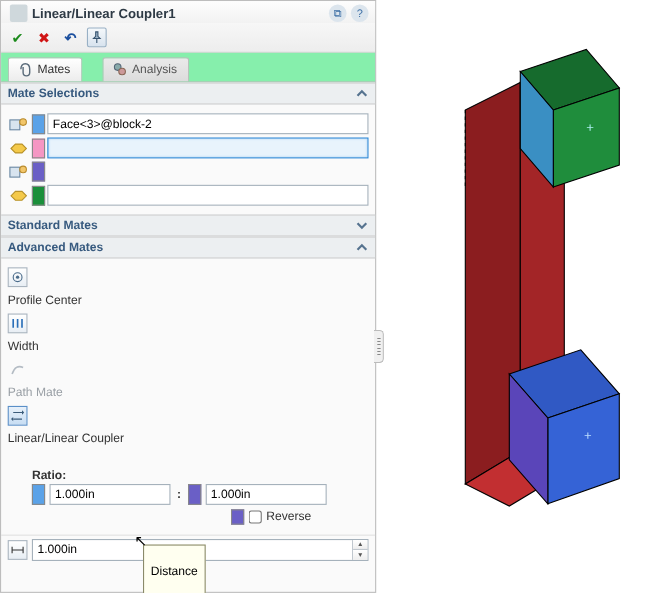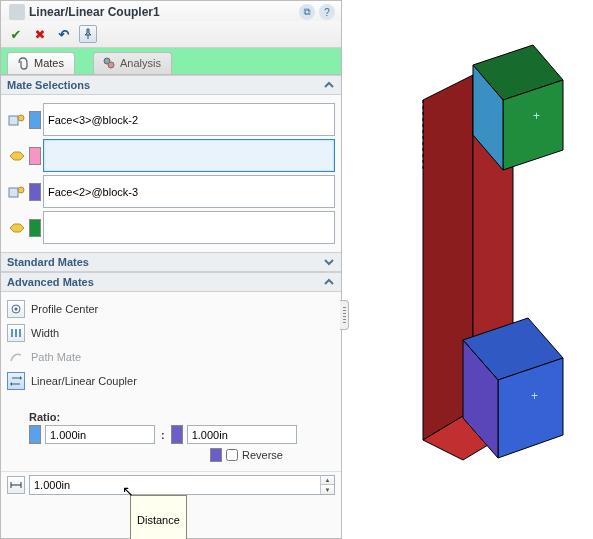--- a/index.html
+++ b/index.html
@@ -30,25 +30,25 @@
   .section-hdr .label { flex: 1; }
   .chev { width: 12px; height: 12px; }
   .chev svg { width: 12px; height: 12px; stroke: #56738f; fill: none; stroke-width: 2; }
 
   .section-body { padding: 5px 6px; }
 
   
   .selrow { display: flex; align-items: center; margin: 3px 0; gap: 2px; }
   .selicon { width: 20px; height: 18px; display: flex; align-items: center; justify-content: center; }
   .swatch { width: 12px; height: 18px; border: 1px solid #888; }
-  .selinput { flex: 1; height: 33px; border: 1px solid #a5b1bb; background: #fff; padding: 0 4px; font-size: 11px; }
+  .selinput { flex: 1; height: 19px; border: 1px solid #a5b1bb; background: #fff; padding: 0 4px; font-size: 11px; }
   .selinput.active { border-color: #2e88d6; background: #e8f3fc; box-shadow: inset 0 0 2px #8fc5f1; }
 
   
-  .optrow { display: flex; align-items: center; gap: 6px; padding: 3px 0; cursor: pointer; }
+  .optrow { display: flex; align-items: flex-start; gap: 6px; padding: 3px 0; cursor: pointer; flex-direction: column; }
   .optrow.disabled { color: #9aa0a6; }
   .opticon { width: 18px; height: 18px; border: 1px solid #a9b4bf; background: linear-gradient(#fff,#e8eef4); display: flex; align-items: center; justify-content: center; font-size: 10px; }
   .opticon.noborder { border: none; background: none; }
   .optrow.selected .opticon { background: linear-gradient(#e8f1fa,#c7ddf3); border-color: #5a8fc8; }
 
   .ratio-block { margin: 18px 0 4px 22px; }
   .ratio-row { display: flex; align-items: center; gap: 4px; margin-top: 2px; }
   .ratio-swatch { width: 12px; height: 19px; border: 1px solid #888; }
   .ratio-input { width: 110px; height: 19px; border: 1px solid #a5b1bb; background: #fff; padding: 0 4px; font-size: 11px; }
   .colon { padding: 0 2px; font-weight: bold; }
@@ -140,21 +140,20 @@
       <input class="selinput active" value="" style="">
     </div>
     <div class="selrow">
       <span class="selicon">
           <svg width="18" height="16" viewBox="0 0 18 16">
             <rect x="1" y="4" width="9" height="9" fill="#d8e4ef" stroke="#6a87a3"></rect>
             <circle cx="13" cy="6" r="3" fill="#f2c66a" stroke="#b98b2d"></circle>
           </svg>
         </span>
       <span class="swatch" style="background:#6a5fc6"></span>
-      <input class="selinput" value="Face&lt;2&gt;@block-3" style="">
     </div>
     <div class="selrow">
       <span class="selicon">
           <svg width="18" height="16" viewBox="0 0 18 16">
             <path d="M2 8 L6 4 L12 4 L16 8 L12 12 L6 12 Z" fill="#f4c94a" stroke="#b8922a"></path>
           </svg>
         </span>
       <span class="swatch" style="background:#1a8f3a"></span>
       <input class="selinput" value="" style="">
     </div>

